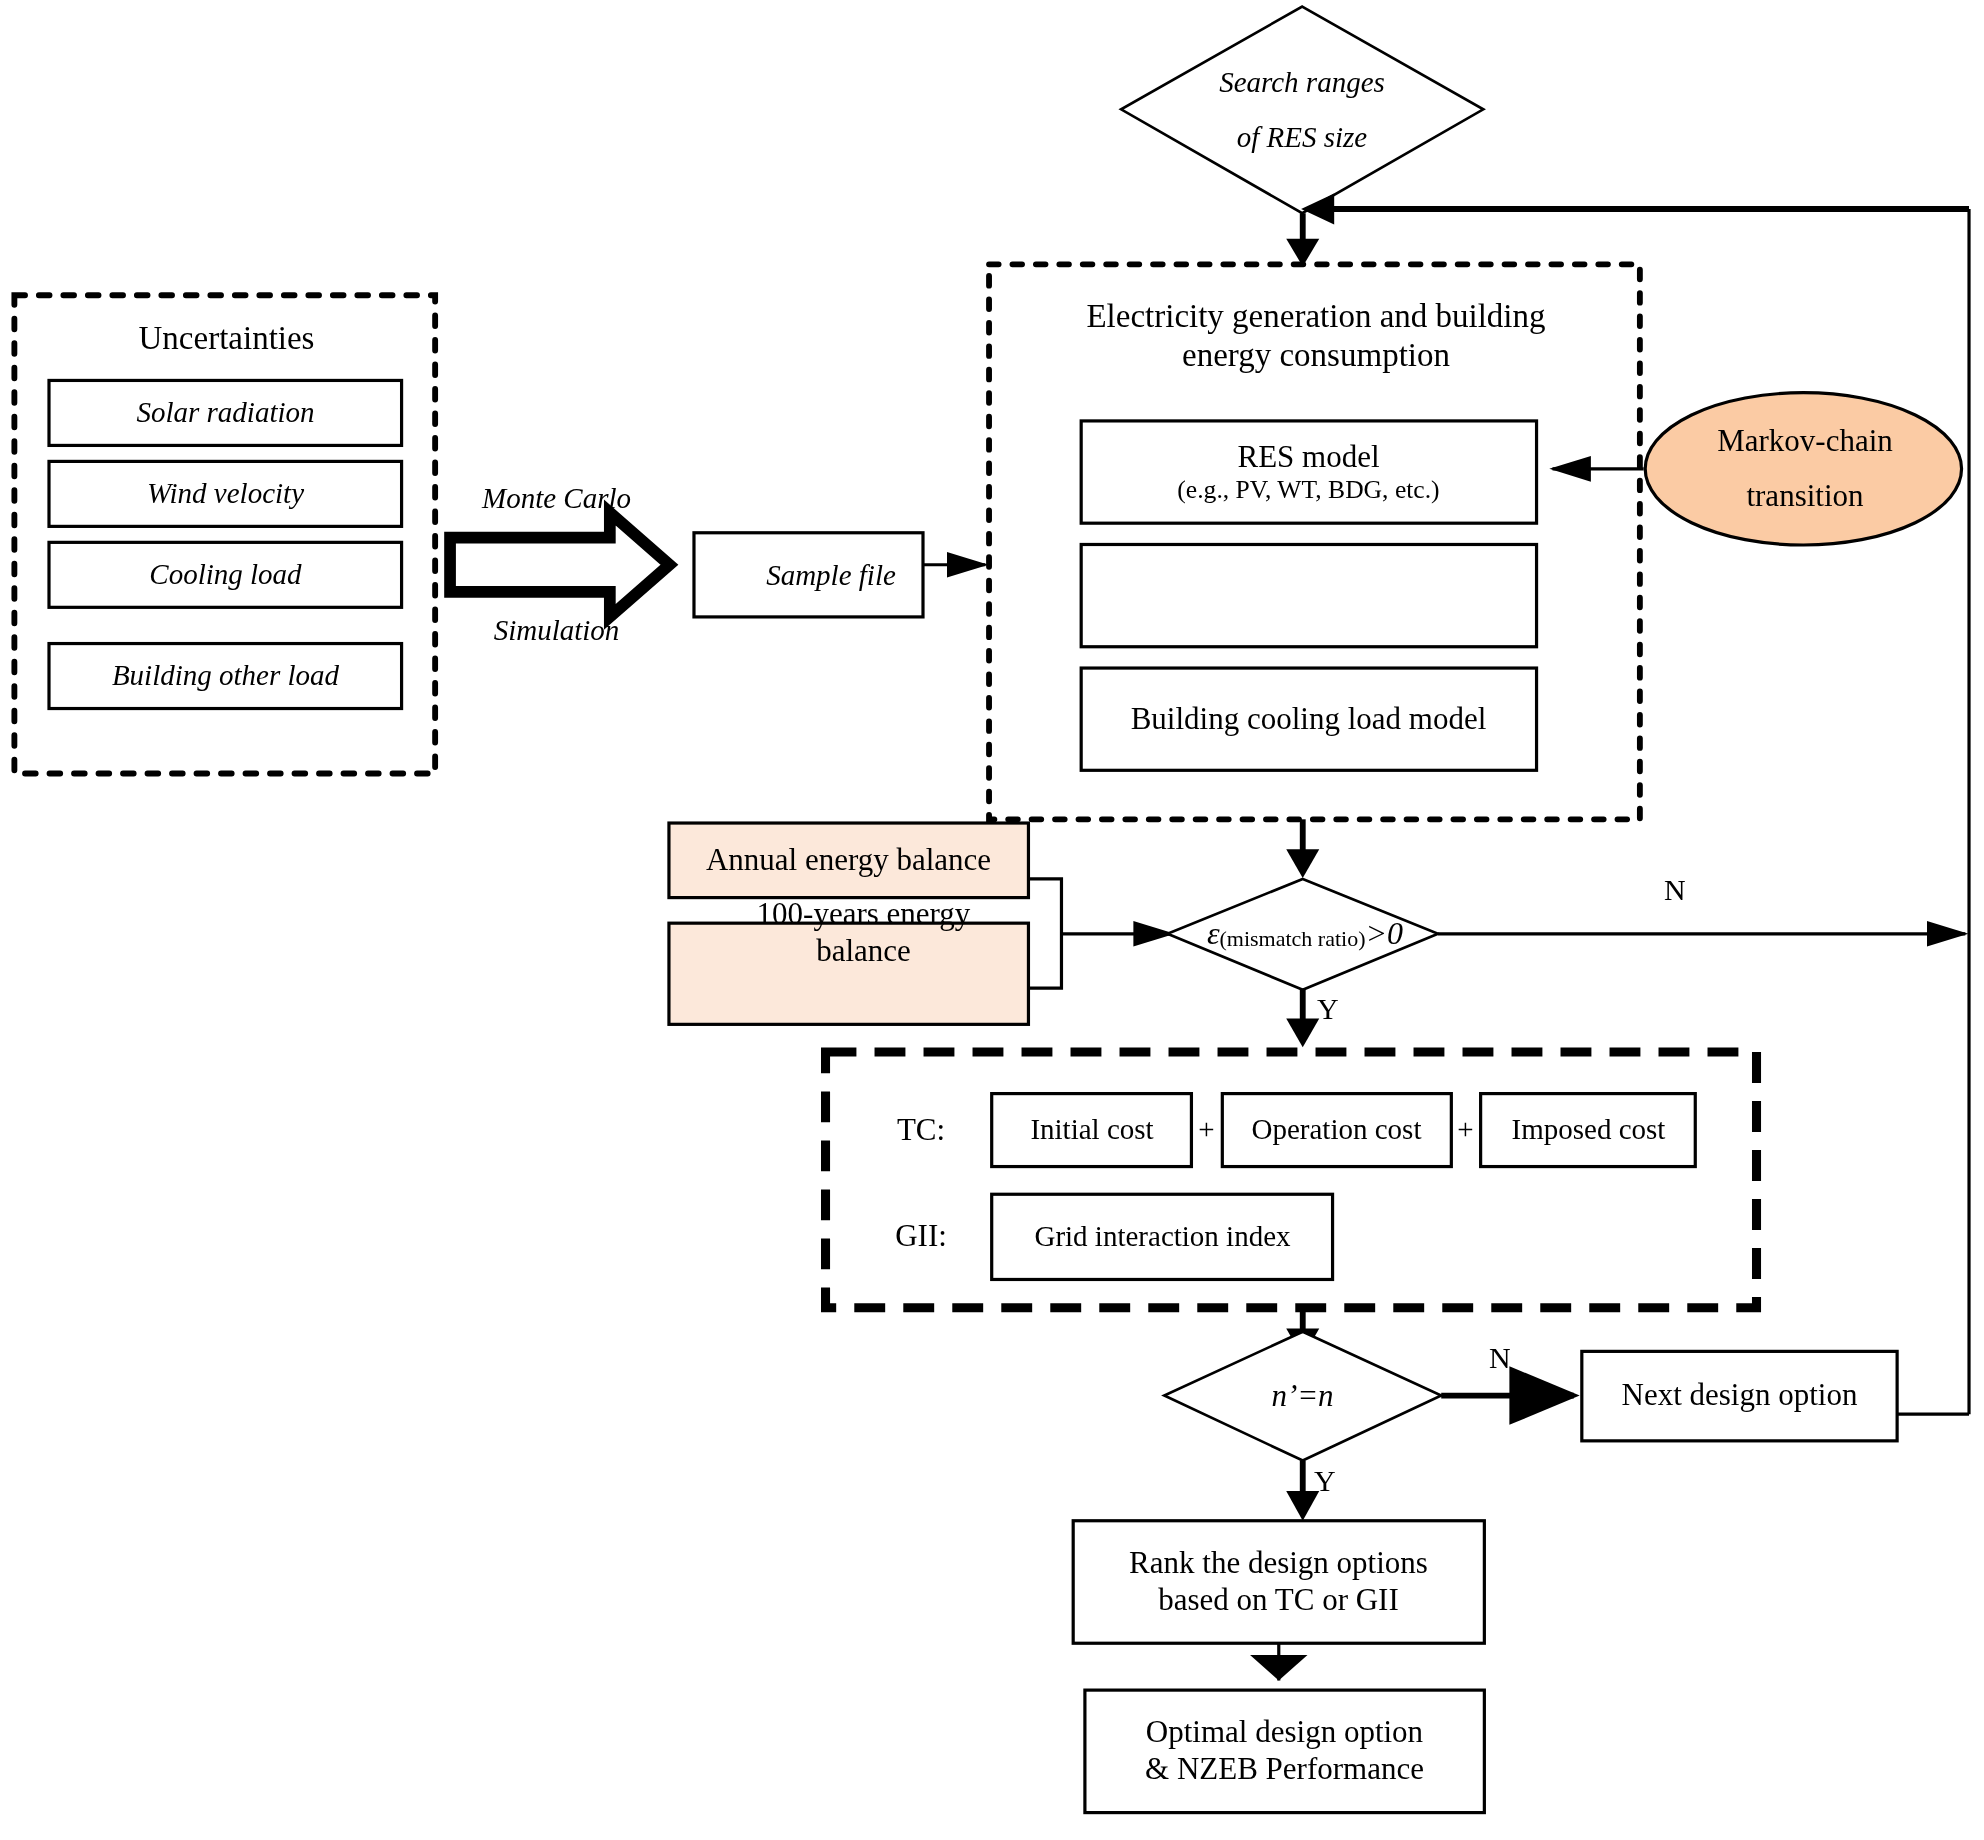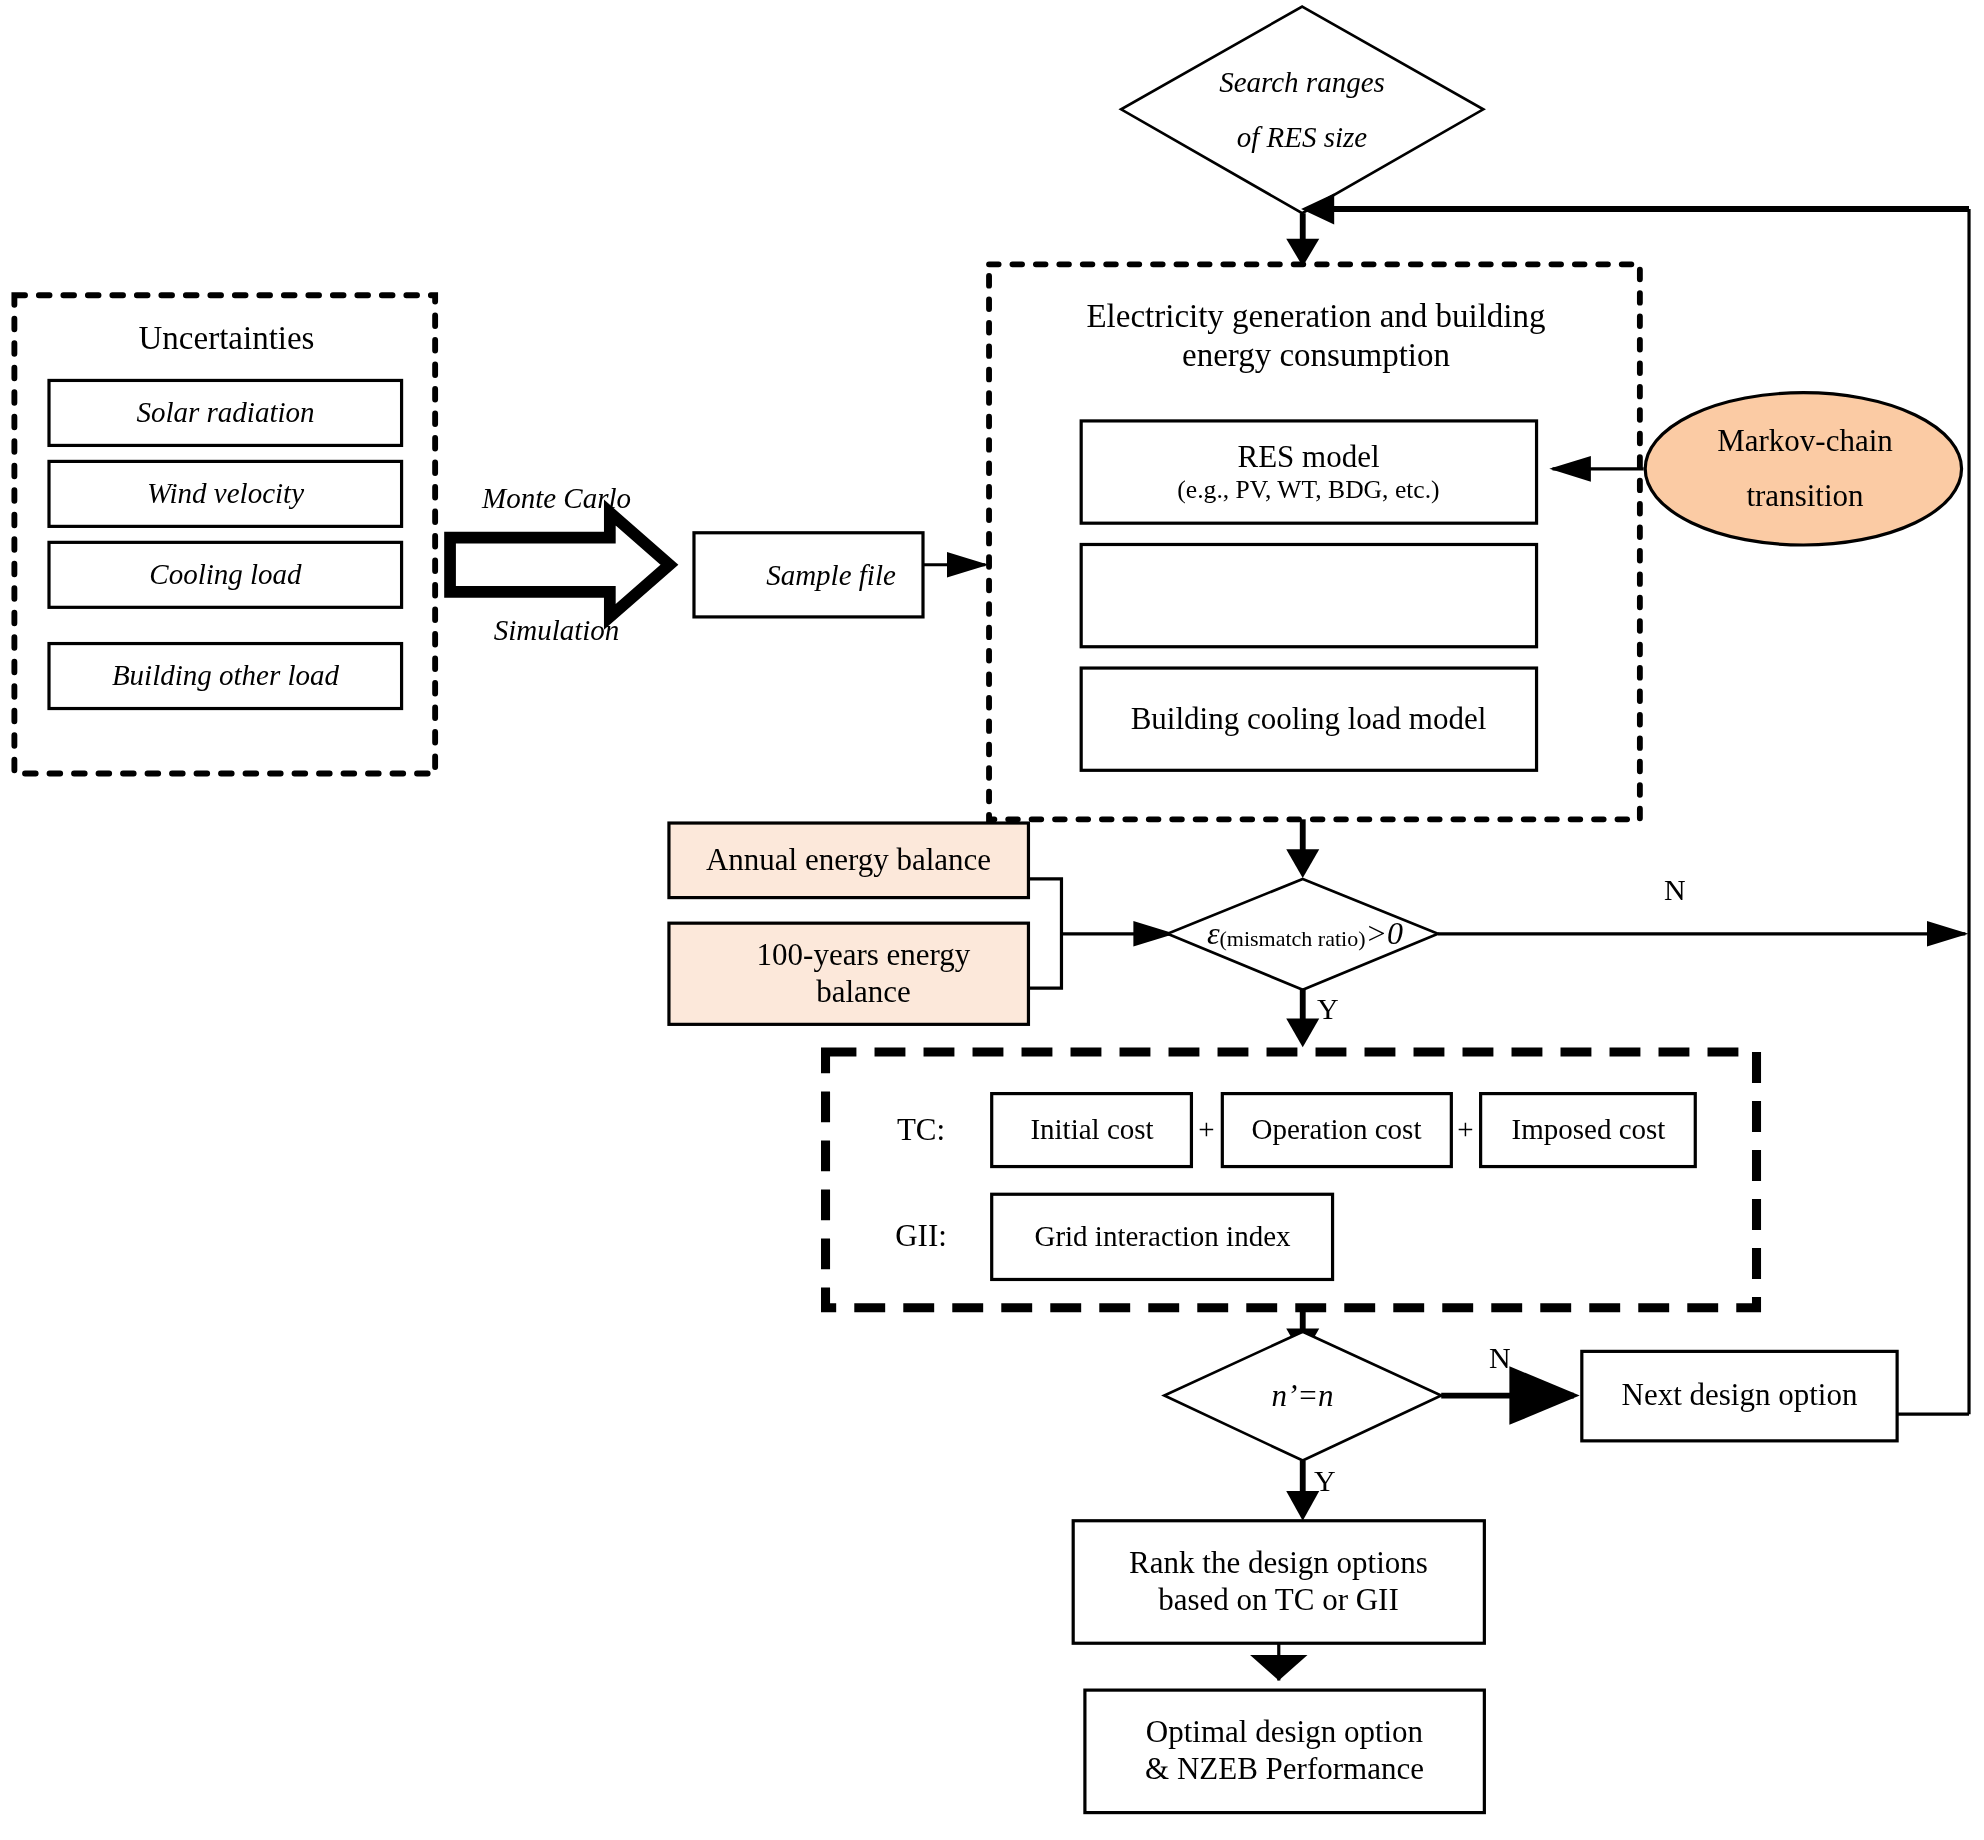--- a/index.html
+++ b/index.html
@@ -228,21 +228,21 @@
 
   <div class="node-text serif sz-lg" style="left:1081px; top:668px; width:455px; height:102px;">Building cooling load model</div>
 
   <div class="node-text serif sz-lg two-line" style="left:1656px; top:421px; width:298px; height:96px;gap:18px;">
     <span>Markov-chain</span>
     <span>transition</span>
   </div>
 
   <div class="node-text serif sz-lg" style="left:669px; top:823px; width:359px; height:75px;">Annual energy balance</div>
 
-  <div class="node-text serif sz-lg two-line" style="left:669px; top:923px; width:359px; height:101px;padding-left:15px;">
+  <div class="node-text serif sz-lg two-line" style="left:669px; top:882px; width:359px; height:101px;padding-left:15px;">
     <span>100-years energy</span>
     <span>balance</span>
   </div>
 
   <div class="node-text" style="left:1172px; top:915px; width:266px; height:39px; justify-content:center; align-items:baseline;">
     <span class="serif ital" style="font-size:32px;">ε</span><span class="serif" style="font-size:22px; position:relative; top:2.1px;">(mismatch ratio)</span><span class="serif ital" style="font-size:32px;">&gt;0</span>
   </div>
 
   <div class="lbl" style="left:1664px; top:873px;">N</div>
   <div class="lbl" style="left:1317px; top:992px;">Y</div>

